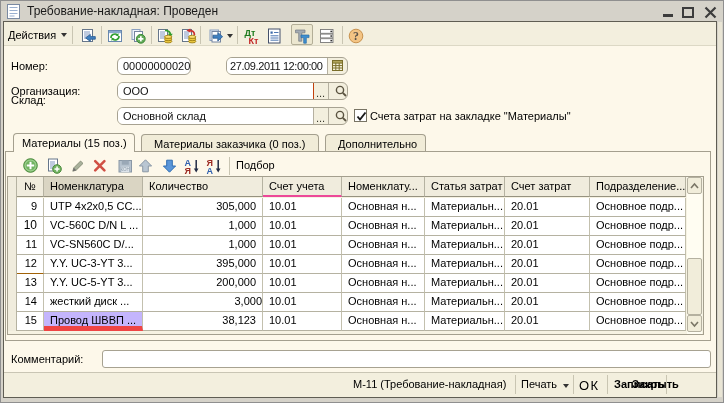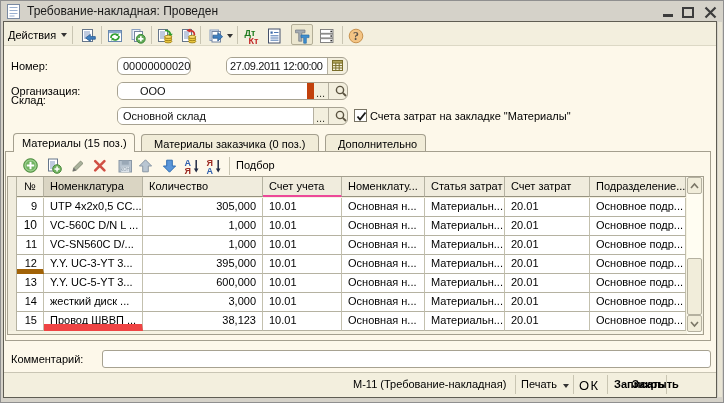--- a/index.html
+++ b/index.html
@@ -144,21 +144,21 @@
         <rect x="2.5" y="2.5" width="10" height="10" fill="#f6f2da"></rect>
         <rect x="2.5" y="2.5" width="10" height="2.6" fill="#b0a45a"></rect>
         <line x1="5.8" y1="5" x2="5.8" y2="12.5"></line>
         <line x1="9.2" y1="5" x2="9.2" y2="12.5"></line>
         <line x1="2.5" y1="7.6" x2="12.5" y2="7.6"></line>
         <line x1="2.5" y1="10" x2="12.5" y2="10"></line>
       </g>
     </svg>
     <div class="lbl" style="left:7px;top:63px">Организация:</div>
     <div class="inp" style="left:113px;top:60px;width:231px;height:18px;background:#f3efde;padding:0">
-      <div class="abs" style="left:0;top:0;width:196px;height:16px;background:#fff;border-right:7px solid #c2410c;line-height:16px;padding-left:22px">ООО</div>
+      <div class="abs" style="left:0;top:0;width:196px;height:16px;background:#fff;border-right:1px solid #c2410c;line-height:16px;padding-left:5px">ООО</div>
       <div class="abs" style="left:210px;top:0;width:1px;height:16px;background:#b5b0a0"></div>
       <div class="abs" style="left:198px;top:4px;color:#3a3a2e">...</div>
     </div>
     <svg style="position:absolute;left:330px;top:62px" width="14" height="14" viewBox="0 0 14 14">
       <circle cx="6" cy="6" r="3.6" fill="none" stroke="#5a5340" stroke-width="1.4"></circle>
       <line x1="8.8" y1="8.8" x2="12" y2="12" stroke="#5a5340" stroke-width="1.8"></line>
     </svg>
     <div class="lbl" style="left:7px;top:72px">Склад:</div>
     <div class="inp" style="left:113px;top:85px;width:231px;height:18px;background:#f3efde;padding:0">
       <div class="abs" style="left:0;top:0;width:196px;height:16px;background:#fff;border-right:1px solid #b5b0a0;line-height:16px;padding-left:5px">Основной склад</div>
@@ -257,46 +257,46 @@
       <div class="abs" style="left:497px;top:40px;width:85px;height:19px;background:#fff;border-right:1px solid #c3c0ae;border-bottom:1px solid #b5b2a1;font-size:11px;line-height:17px;color:#000;padding-left:6px;text-align:left;white-space:nowrap;overflow:hidden">20.01</div>
       <div class="abs" style="left:582px;top:40px;width:96px;height:19px;background:#fff;border-right:1px solid #c3c0ae;border-bottom:1px solid #b5b2a1;font-size:11px;line-height:17px;color:#000;padding-left:6px;text-align:left;white-space:nowrap;overflow:hidden">Основное подр...</div>
       <div class="abs" style="left:9px;top:59px;width:27px;height:19px;background:#fff;border-right:1px solid #c3c0ae;border-bottom:1px solid #b5b2a1;font-size:11px;line-height:17px;color:#000;padding-right:6px;text-align:right;white-space:nowrap;overflow:hidden">11</div>
       <div class="abs" style="left:36px;top:59px;width:99px;height:19px;background:#fff;border-right:1px solid #c3c0ae;border-bottom:1px solid #b5b2a1;font-size:11px;line-height:17px;color:#000;padding-left:6px;text-align:left;white-space:nowrap;overflow:hidden">VC-SN560C D/...</div>
       <div class="abs" style="left:135px;top:59px;width:120px;height:19px;background:#fff;border-right:1px solid #c3c0ae;border-bottom:1px solid #b5b2a1;font-size:11px;line-height:17px;color:#000;padding-right:6px;text-align:right;white-space:nowrap;overflow:hidden">1,000</div>
       <div class="abs" style="left:255px;top:59px;width:79px;height:19px;background:#fff;border-right:1px solid #c3c0ae;border-bottom:1px solid #b5b2a1;font-size:11px;line-height:17px;color:#000;padding-left:6px;text-align:left;white-space:nowrap;overflow:hidden">10.01</div>
       <div class="abs" style="left:334px;top:59px;width:83px;height:19px;background:#fff;border-right:1px solid #c3c0ae;border-bottom:1px solid #b5b2a1;font-size:11px;line-height:17px;color:#000;padding-left:6px;text-align:left;white-space:nowrap;overflow:hidden">Основная н...</div>
       <div class="abs" style="left:417px;top:59px;width:80px;height:19px;background:#fff;border-right:1px solid #c3c0ae;border-bottom:1px solid #b5b2a1;font-size:11px;line-height:17px;color:#000;padding-left:6px;text-align:left;white-space:nowrap;overflow:hidden">Материальн...</div>
       <div class="abs" style="left:497px;top:59px;width:85px;height:19px;background:#fff;border-right:1px solid #c3c0ae;border-bottom:1px solid #b5b2a1;font-size:11px;line-height:17px;color:#000;padding-left:6px;text-align:left;white-space:nowrap;overflow:hidden">20.01</div>
       <div class="abs" style="left:582px;top:59px;width:96px;height:19px;background:#fff;border-right:1px solid #c3c0ae;border-bottom:1px solid #b5b2a1;font-size:11px;line-height:17px;color:#000;padding-left:6px;text-align:left;white-space:nowrap;overflow:hidden">Основное подр...</div>
-      <div class="abs" style="left:9px;top:78px;width:27px;height:19px;background:#fff;border-right:1px solid #c3c0ae;border-bottom:5px solid #a16207;font-size:11px;line-height:17px;color:#000;padding-right:6px;text-align:right;white-space:nowrap;overflow:hidden">12</div>
+      <div class="abs" style="left:9px;top:78px;width:27px;height:19px;background:#fff;border-right:1px solid #c3c0ae;border-bottom:1px solid #a16207;font-size:11px;line-height:17px;color:#000;padding-right:6px;text-align:right;white-space:nowrap;overflow:hidden">12</div>
       <div class="abs" style="left:36px;top:78px;width:99px;height:19px;background:#fff;border-right:1px solid #c3c0ae;border-bottom:1px solid #b5b2a1;font-size:11px;line-height:17px;color:#000;padding-left:6px;text-align:left;white-space:nowrap;overflow:hidden">Y.Y. UC-3-YT 3...</div>
       <div class="abs" style="left:135px;top:78px;width:120px;height:19px;background:#fff;border-right:1px solid #c3c0ae;border-bottom:1px solid #b5b2a1;font-size:11px;line-height:17px;color:#000;padding-right:6px;text-align:right;white-space:nowrap;overflow:hidden">395,000</div>
       <div class="abs" style="left:255px;top:78px;width:79px;height:19px;background:#fff;border-right:1px solid #c3c0ae;border-bottom:1px solid #b5b2a1;font-size:11px;line-height:17px;color:#000;padding-left:6px;text-align:left;white-space:nowrap;overflow:hidden">10.01</div>
       <div class="abs" style="left:334px;top:78px;width:83px;height:19px;background:#fff;border-right:1px solid #c3c0ae;border-bottom:1px solid #b5b2a1;font-size:11px;line-height:17px;color:#000;padding-left:6px;text-align:left;white-space:nowrap;overflow:hidden">Основная н...</div>
       <div class="abs" style="left:417px;top:78px;width:80px;height:19px;background:#fff;border-right:1px solid #c3c0ae;border-bottom:1px solid #b5b2a1;font-size:11px;line-height:17px;color:#000;padding-left:6px;text-align:left;white-space:nowrap;overflow:hidden">Материальн...</div>
       <div class="abs" style="left:497px;top:78px;width:85px;height:19px;background:#fff;border-right:1px solid #c3c0ae;border-bottom:1px solid #b5b2a1;font-size:11px;line-height:17px;color:#000;padding-left:6px;text-align:left;white-space:nowrap;overflow:hidden">20.01</div>
       <div class="abs" style="left:582px;top:78px;width:96px;height:19px;background:#fff;border-right:1px solid #c3c0ae;border-bottom:1px solid #b5b2a1;font-size:11px;line-height:17px;color:#000;padding-left:6px;text-align:left;white-space:nowrap;overflow:hidden">Основное подр...</div>
       <div class="abs" style="left:9px;top:97px;width:27px;height:19px;background:#fff;border-right:1px solid #c3c0ae;border-bottom:1px solid #b5b2a1;font-size:11px;line-height:17px;color:#000;padding-right:6px;text-align:right;white-space:nowrap;overflow:hidden">13</div>
       <div class="abs" style="left:36px;top:97px;width:99px;height:19px;background:#fff;border-right:1px solid #c3c0ae;border-bottom:1px solid #b5b2a1;font-size:11px;line-height:17px;color:#000;padding-left:6px;text-align:left;white-space:nowrap;overflow:hidden">Y.Y. UC-5-YT 3...</div>
-      <div class="abs" style="left:135px;top:97px;width:120px;height:19px;background:#fff;border-right:1px solid #c3c0ae;border-bottom:1px solid #b5b2a1;font-size:11px;line-height:17px;color:#000;padding-right:6px;text-align:right;white-space:nowrap;overflow:hidden">600,000</div>
+      <div class="abs" style="left:135px;top:97px;width:120px;height:19px;background:#fff;border-right:1px solid #c3c0ae;border-bottom:1px solid #b5b2a1;font-size:11px;line-height:17px;color:#000;padding-right:6px;text-align:right;white-space:nowrap;overflow:hidden">200,000</div>
       <div class="abs" style="left:255px;top:97px;width:79px;height:19px;background:#fff;border-right:1px solid #c3c0ae;border-bottom:1px solid #b5b2a1;font-size:11px;line-height:17px;color:#000;padding-left:6px;text-align:left;white-space:nowrap;overflow:hidden">10.01</div>
       <div class="abs" style="left:334px;top:97px;width:83px;height:19px;background:#fff;border-right:1px solid #c3c0ae;border-bottom:1px solid #b5b2a1;font-size:11px;line-height:17px;color:#000;padding-left:6px;text-align:left;white-space:nowrap;overflow:hidden">Основная н...</div>
       <div class="abs" style="left:417px;top:97px;width:80px;height:19px;background:#fff;border-right:1px solid #c3c0ae;border-bottom:1px solid #b5b2a1;font-size:11px;line-height:17px;color:#000;padding-left:6px;text-align:left;white-space:nowrap;overflow:hidden">Материальн...</div>
       <div class="abs" style="left:497px;top:97px;width:85px;height:19px;background:#fff;border-right:1px solid #c3c0ae;border-bottom:1px solid #b5b2a1;font-size:11px;line-height:17px;color:#000;padding-left:6px;text-align:left;white-space:nowrap;overflow:hidden">20.01</div>
       <div class="abs" style="left:582px;top:97px;width:96px;height:19px;background:#fff;border-right:1px solid #c3c0ae;border-bottom:1px solid #b5b2a1;font-size:11px;line-height:17px;color:#000;padding-left:6px;text-align:left;white-space:nowrap;overflow:hidden">Основное подр...</div>
       <div class="abs" style="left:9px;top:116px;width:27px;height:19px;background:#fff;border-right:1px solid #c3c0ae;border-bottom:1px solid #b5b2a1;font-size:11px;line-height:17px;color:#000;padding-right:6px;text-align:right;white-space:nowrap;overflow:hidden">14</div>
       <div class="abs" style="left:36px;top:116px;width:99px;height:19px;background:#fff;border-right:1px solid #c3c0ae;border-bottom:1px solid #b5b2a1;font-size:11px;line-height:17px;color:#000;padding-left:6px;text-align:left;white-space:nowrap;overflow:hidden">жесткий диск ...</div>
-      <div class="abs" style="left:135px;top:116px;width:120px;height:19px;background:#fff;border-right:1px solid #c3c0ae;border-bottom:1px solid #b5b2a1;font-size:11px;line-height:17px;color:#000;padding-right:6px;text-align:right;white-space:nowrap;overflow:hidden">3,000</div>
+      <div class="abs" style="left:135px;top:116px;width:120px;height:19px;background:#fff;border-right:1px solid #c3c0ae;border-bottom:1px solid #b5b2a1;font-size:11px;line-height:17px;color:#000;text-align:right;white-space:nowrap;overflow:hidden">3,000</div>
       <div class="abs" style="left:255px;top:116px;width:79px;height:19px;background:#fff;border-right:1px solid #c3c0ae;border-bottom:1px solid #b5b2a1;font-size:11px;line-height:17px;color:#000;padding-left:6px;text-align:left;white-space:nowrap;overflow:hidden">10.01</div>
       <div class="abs" style="left:334px;top:116px;width:83px;height:19px;background:#fff;border-right:1px solid #c3c0ae;border-bottom:1px solid #b5b2a1;font-size:11px;line-height:17px;color:#000;padding-left:6px;text-align:left;white-space:nowrap;overflow:hidden">Основная н...</div>
       <div class="abs" style="left:417px;top:116px;width:80px;height:19px;background:#fff;border-right:1px solid #c3c0ae;border-bottom:1px solid #b5b2a1;font-size:11px;line-height:17px;color:#000;padding-left:6px;text-align:left;white-space:nowrap;overflow:hidden">Материальн...</div>
       <div class="abs" style="left:497px;top:116px;width:85px;height:19px;background:#fff;border-right:1px solid #c3c0ae;border-bottom:1px solid #b5b2a1;font-size:11px;line-height:17px;color:#000;padding-left:6px;text-align:left;white-space:nowrap;overflow:hidden">20.01</div>
       <div class="abs" style="left:582px;top:116px;width:96px;height:19px;background:#fff;border-right:1px solid #c3c0ae;border-bottom:1px solid #b5b2a1;font-size:11px;line-height:17px;color:#000;padding-left:6px;text-align:left;white-space:nowrap;overflow:hidden">Основное подр...</div>
       <div class="abs" style="left:9px;top:135px;width:27px;height:19px;background:#fff;border-right:1px solid #c3c0ae;border-bottom:1px solid #b5b2a1;font-size:11px;line-height:17px;color:#000;padding-right:6px;text-align:right;white-space:nowrap;overflow:hidden">15</div>
-      <div class="abs" style="left:36px;top:135px;width:99px;height:19px;background:#ffffff;border-right:1px solid #c3c0ae;border-bottom:7px solid #ef4444;font-size:11px;line-height:17px;color:#000;padding-left:6px;text-align:left;white-space:nowrap;overflow:hidden">Провод ШВВП ...</div>
+      <div class="abs" style="left:36px;top:135px;width:99px;height:19px;background:#c4b5fd;border-right:1px solid #c3c0ae;border-bottom:5px solid #ef4444;font-size:11px;line-height:17px;color:#000;padding-left:6px;text-align:left;white-space:nowrap;overflow:hidden">Провод ШВВП ...</div>
       <div class="abs" style="left:135px;top:135px;width:120px;height:19px;background:#fff;border-right:1px solid #c3c0ae;border-bottom:1px solid #b5b2a1;font-size:11px;line-height:17px;color:#000;padding-right:6px;text-align:right;white-space:nowrap;overflow:hidden">38,123</div>
       <div class="abs" style="left:255px;top:135px;width:79px;height:19px;background:#fff;border-right:1px solid #c3c0ae;border-bottom:1px solid #b5b2a1;font-size:11px;line-height:17px;color:#000;padding-left:6px;text-align:left;white-space:nowrap;overflow:hidden">10.01</div>
       <div class="abs" style="left:334px;top:135px;width:83px;height:19px;background:#fff;border-right:1px solid #c3c0ae;border-bottom:1px solid #b5b2a1;font-size:11px;line-height:17px;color:#000;padding-left:6px;text-align:left;white-space:nowrap;overflow:hidden">Основная н...</div>
       <div class="abs" style="left:417px;top:135px;width:80px;height:19px;background:#fff;border-right:1px solid #c3c0ae;border-bottom:1px solid #b5b2a1;font-size:11px;line-height:17px;color:#000;padding-left:6px;text-align:left;white-space:nowrap;overflow:hidden">Материальн...</div>
       <div class="abs" style="left:497px;top:135px;width:85px;height:19px;background:#fff;border-right:1px solid #c3c0ae;border-bottom:1px solid #b5b2a1;font-size:11px;line-height:17px;color:#000;padding-left:6px;text-align:left;white-space:nowrap;overflow:hidden">20.01</div>
       <div class="abs" style="left:582px;top:135px;width:96px;height:19px;background:#fff;border-right:1px solid #c3c0ae;border-bottom:1px solid #b5b2a1;font-size:11px;line-height:17px;color:#000;padding-left:6px;text-align:left;white-space:nowrap;overflow:hidden">Основное подр...</div>
       <div class="abs" style="left:679px;top:0;width:15px;height:157px;background:#fffdf2"></div>
       <div class="abs" style="left:679px;top:0px;width:15px;height:17px;background:#f1edda;border:1px solid #b5b1a0;border-radius:2px"></div>
       <svg style="position:absolute;left:679px;top:0px" width="15" height="17" viewBox="0 0 15 17">
         <path d="M4,11 L7.5,7 L11,11" fill="none" stroke="#7a7666" stroke-width="1.6"></path>

